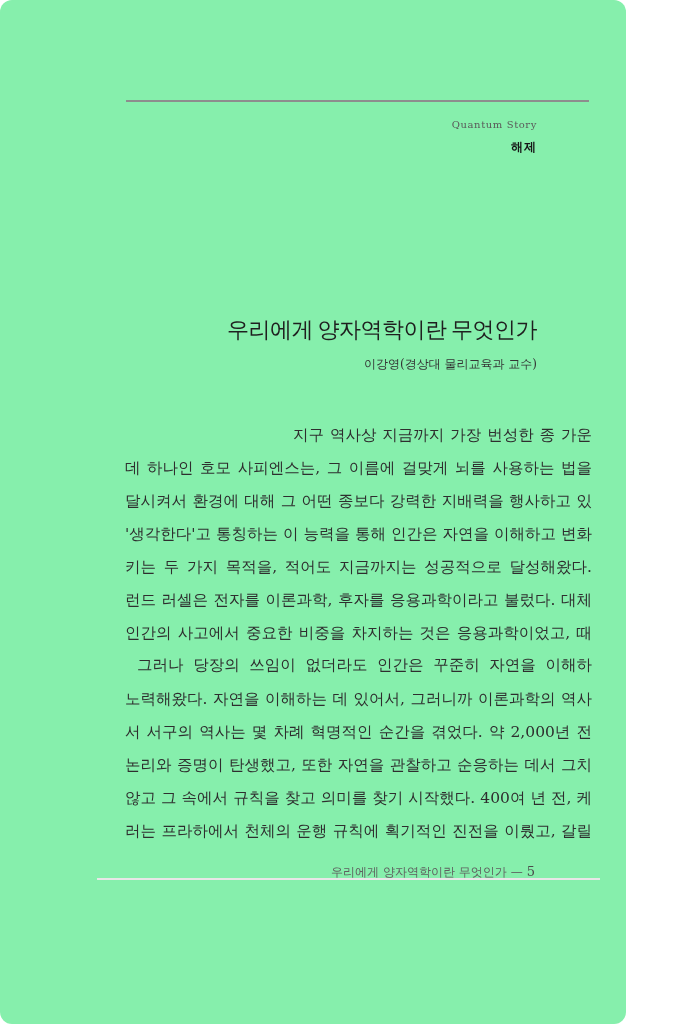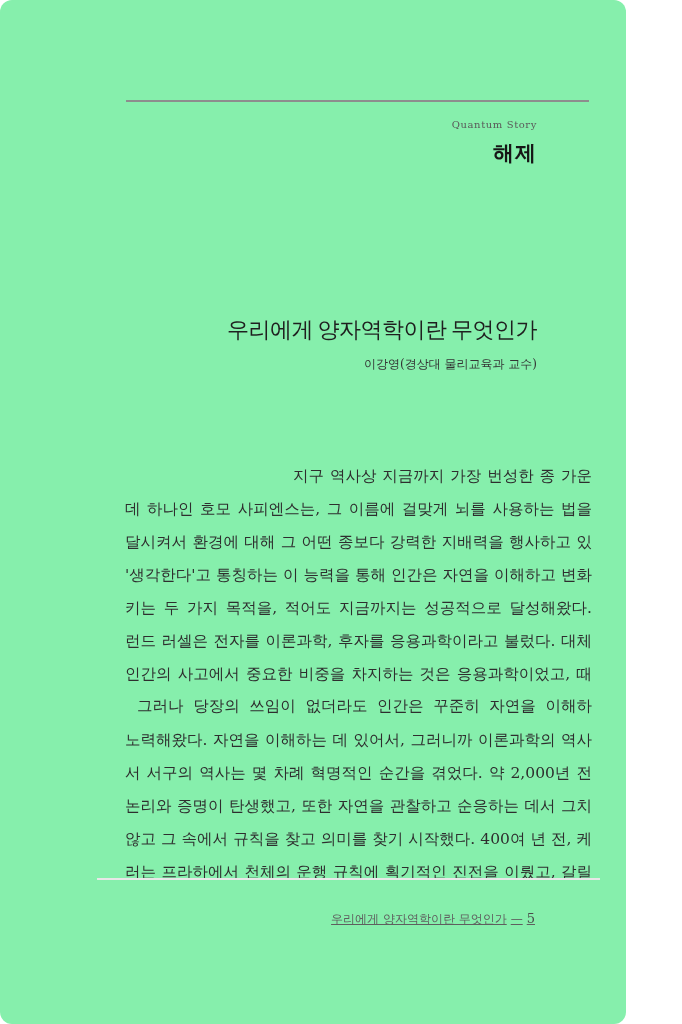--- a/index.html
+++ b/index.html
@@ -31,21 +31,21 @@
     top: 119px;
     font-size: 10px;
     letter-spacing: 0.6px;
     color: #5a5a5a;
     white-space: nowrap;
   }
   .section-label {
     position: absolute;
     right: 89px;
     top: 139px;
-    font-size: 21px;
+    font-size: 12px;
     font-weight: 700;
     font-family: "DejaVu Sans", "Liberation Sans", sans-serif;
     color: #161616;
     letter-spacing: 1px;
     white-space: nowrap;
   }
   .title {
     position: absolute;
     right: 89px;
     top: 315px;
@@ -75,45 +75,43 @@
   }
   .line {
     height: 33px;
     text-align: justify;
     text-align-last: justify;
     white-space: nowrap-off;
     overflow: hidden;
   }
   .line.indent-deep {
     padding-left: 168px;
-    margin-top: 41px;
   }
   .line.indent-para {
     text-indent: 12px;
     font-family: Liberation Mono, monospace;
   }
   .line.line-last {
     text-align-last: left;
   }
   .scan-artifact {
     position: absolute;
     left: 97px;
     top: 878px;
     width: 503px;
     height: 2px;
     background: #e7e7e7;
   }
   .footer {
     position: absolute;
     right: 91px;
-    top: 911px;
+    top: 864px;
     font-size: 12px;
     color: #5f5f5f;
     white-space: nowrap;
-    text-decoration: underline;
   }
   .footer .dash {
     padding: 0 4px;
   }
   .footer .page-num {
     font-size: 13px;
     color: #4a4a4a;
   }
 </style>
 </head>

